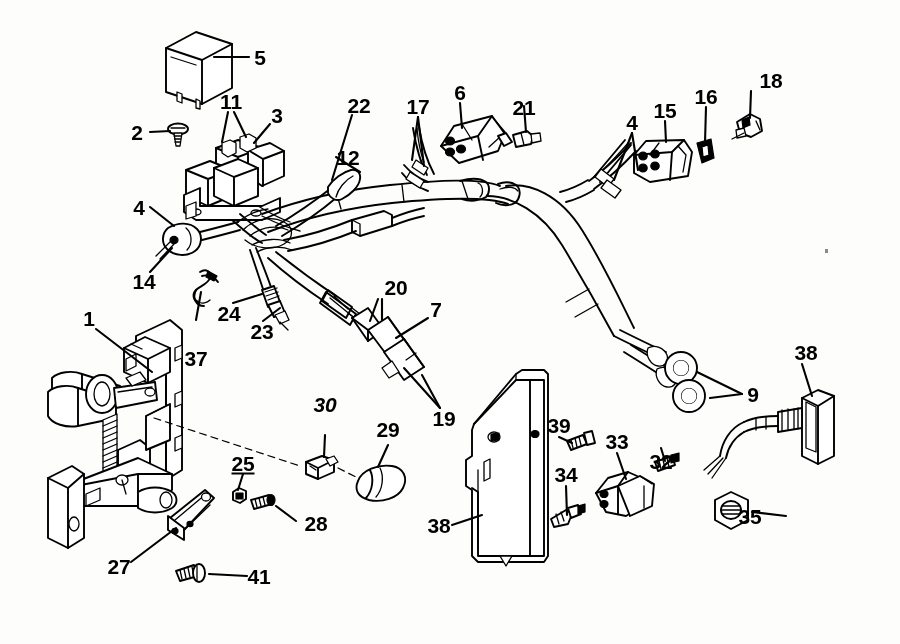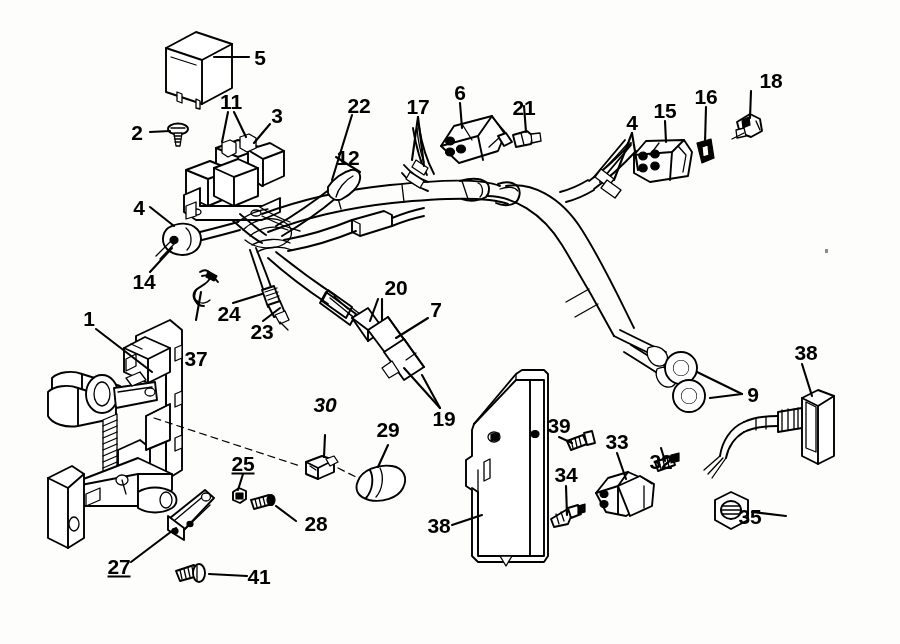--- a/index.html
+++ b/index.html
@@ -479,21 +479,21 @@
   <div class="callout-text" style="left:418px; top:106px;">17</div>
   <div class="callout-text" style="left:771px; top:80px;">18</div>
   <div class="callout-text" style="left:444px; top:418px;">19</div>
   <div class="callout-text" style="left:396px; top:287px;">20</div>
   <div class="callout-text" style="left:524px; top:107px;">21</div>
   <div class="callout-text" style="left:359px; top:105px;">22</div>
   <div class="callout-text" style="left:262px; top:331px;text-align:center;">23</div>
   <div class="callout-text" style="left:229px; top:313px;">24</div>
   <div class="callout-text" style="left:243px; top:463px;text-decoration:underline;">25</div>
   <div class="callout-text" style="left:259px; top:576px;">41</div>
-  <div class="callout-text" style="left:119px; top:566px;text-decoration:underline;">27</div>
+  <div class="callout-text" style="left:119px; top:566px;">27</div>
   <div class="callout-text" style="left:316px; top:523px;">28</div>
   <div class="callout-text" style="left:388px; top:429px;">29</div>
   <div class="callout-text" style="left:325px; top:404px;font-style:italic;">30</div>
   <div class="callout-text" style="left:806px; top:352px;">38</div>
   <div class="callout-text" style="left:661px; top:416px;margin-top:45px;">32</div>
   <div class="callout-text" style="left:617px; top:441px;">33</div>
   <div class="callout-text" style="left:566px; top:474px;">34</div>
   <div class="callout-text" style="left:750px; top:516px;">35</div>
   <div class="callout-text" style="left:196px; top:314px;margin-top:44px;">37</div>
   <div class="callout-text" style="left:439px; top:525px;">38</div>

